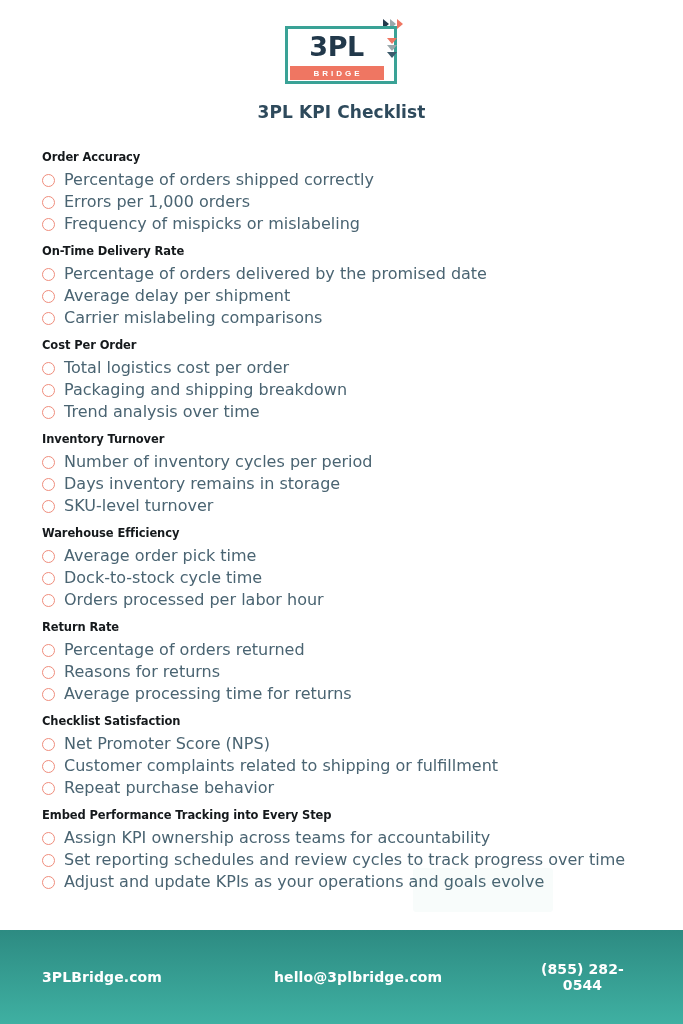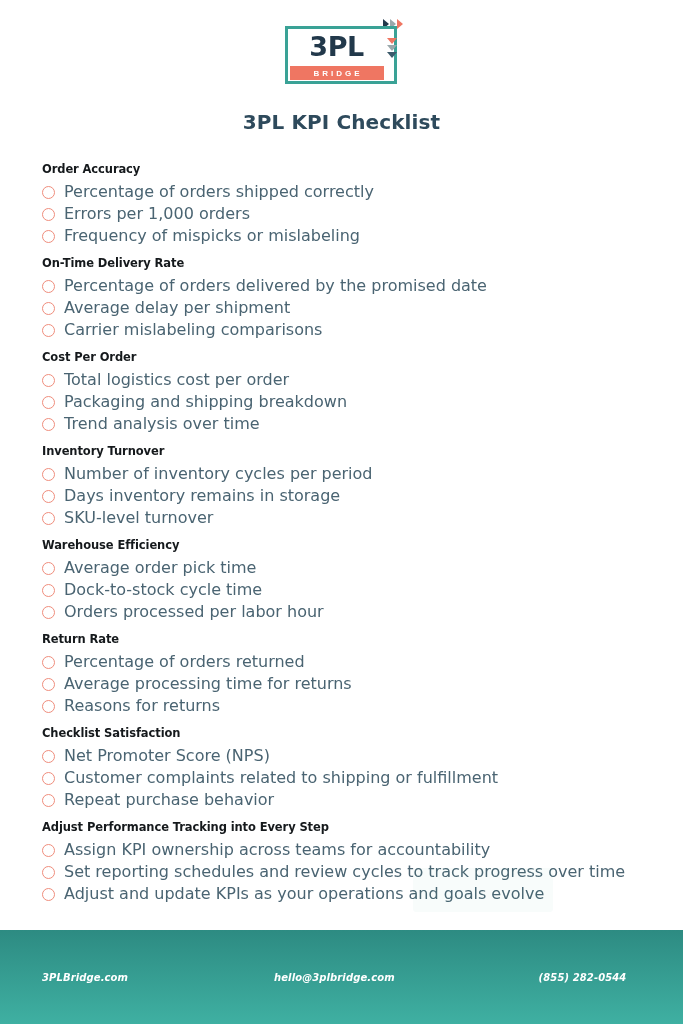--- a/index.html
+++ b/index.html
@@ -120,24 +120,24 @@
   .chev-d {
     width: 0; height: 0;
     border-left: 5px solid transparent;
     border-right: 5px solid transparent;
     border-top: 6px solid #ef7662;
   }
   .chev-d.gray { border-top-color: #9aa8ab; }
   .chev-d.navy { border-top-color: #3c5a6b; }
 
   .doc-title {
-    margin-top: 24px;
-    font-family: "DejaVu Sans", sans-serif;
-    font-weight: bold;
-    font-size: 20px;
+    margin-top: 16px;
+    font-family: "DejaVu Sans", sans-serif;
+    font-weight: bold;
+    font-size: 17px;
     color: #2e4a5c;
     letter-spacing: 0.1px;
   }
 
   
   .content {
     flex: 1 1 auto;
     padding: 0 42px;
     padding-top: 28px;
     position: relative;
@@ -202,24 +202,23 @@
 
   .footer-inner {
     width: 100%;
     display: flex;
     align-items: center;
   }
 
   .footer-item {
     font-family: "DejaVu Sans", sans-serif;
     font-weight: bold;
-    font-size: 10px;
+    font-size: 14px;
     color: #ffffff;
     letter-spacing: 0.1px;
-    font-style: italic;
   }
 
   .f-site { flex: 0 0 232px; }
   .f-mail { flex: 0 0 250px; }
   .f-phone { flex: 1 1 auto; text-align: center; }
 </style>
 </head>
 <body>
 
 <div class="page">
@@ -330,44 +329,44 @@
           </div>
         </div>
         <div class="section">
           <div class="section-heading">Return Rate</div>
           <div class="item">
             <span class="checkbox"></span>
             <span class="item-label">Percentage of orders returned</span>
           </div>
           <div class="item">
             <span class="checkbox"></span>
+            <span class="item-label">Reasons for returns</span>
+          </div>
+          <div class="item">
+            <span class="checkbox"></span>
             <span class="item-label">Average processing time for returns</span>
           </div>
-          <div class="item">
-            <span class="checkbox"></span>
-            <span class="item-label">Reasons for returns</span>
-          </div>
         </div>
         <div class="section">
           <div class="section-heading">Checklist Satisfaction</div>
           <div class="item">
             <span class="checkbox"></span>
             <span class="item-label">Net Promoter Score (NPS)</span>
           </div>
           <div class="item">
             <span class="checkbox"></span>
             <span class="item-label">Customer complaints related to shipping or fulfillment</span>
           </div>
           <div class="item">
             <span class="checkbox"></span>
             <span class="item-label">Repeat purchase behavior</span>
           </div>
         </div>
         <div class="section">
-          <div class="section-heading">Adjust Performance Tracking into Every Step</div>
+          <div class="section-heading">Embed Performance Tracking into Every Step</div>
           <div class="item">
             <span class="checkbox"></span>
             <span class="item-label">Assign KPI ownership across teams for accountability</span>
           </div>
           <div class="item">
             <span class="checkbox"></span>
             <span class="item-label">Set reporting schedules and review cycles to track progress over time</span>
           </div>
           <div class="item">
             <span class="checkbox"></span>

